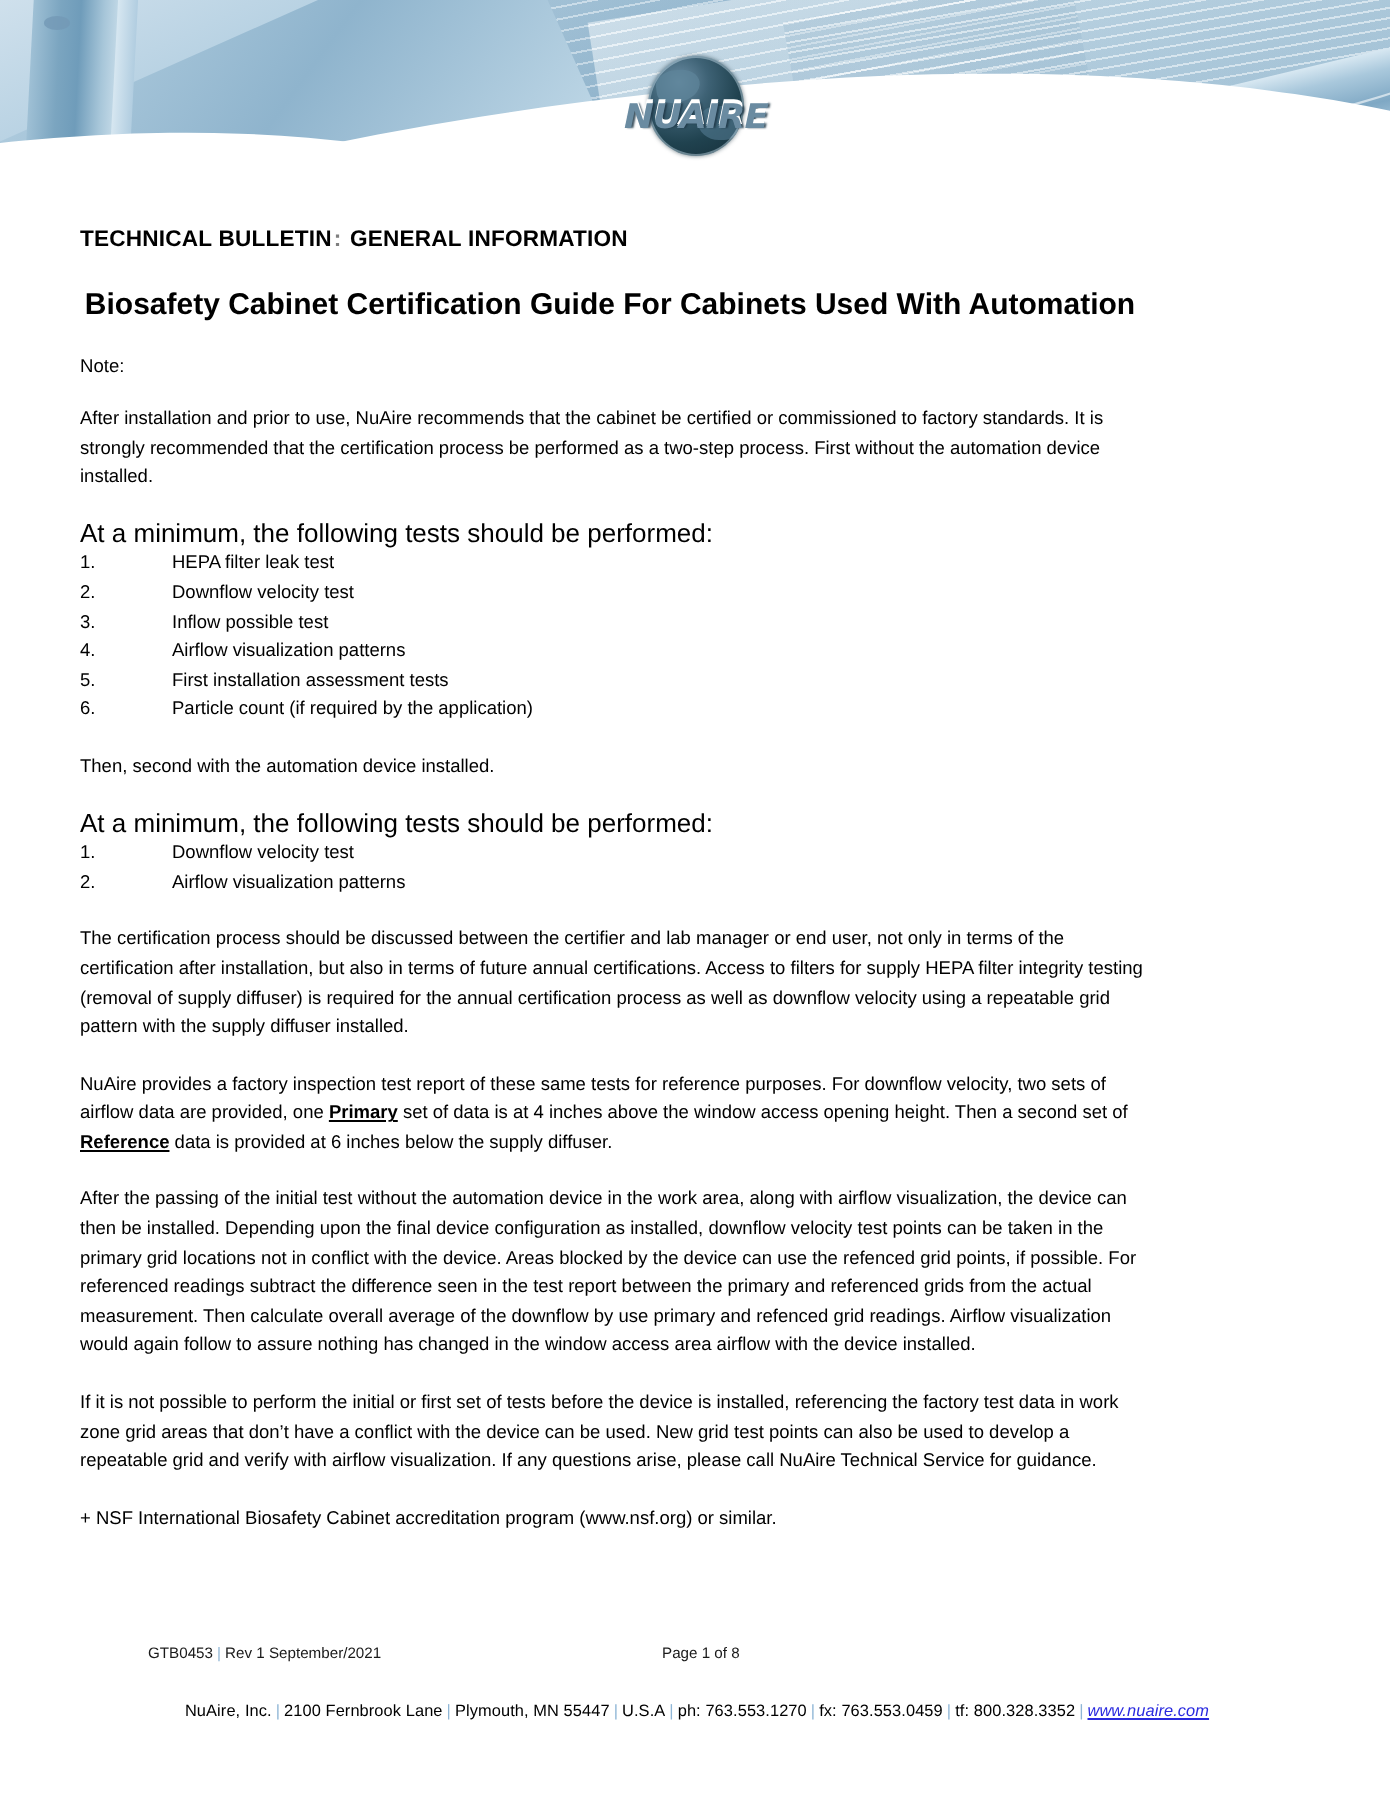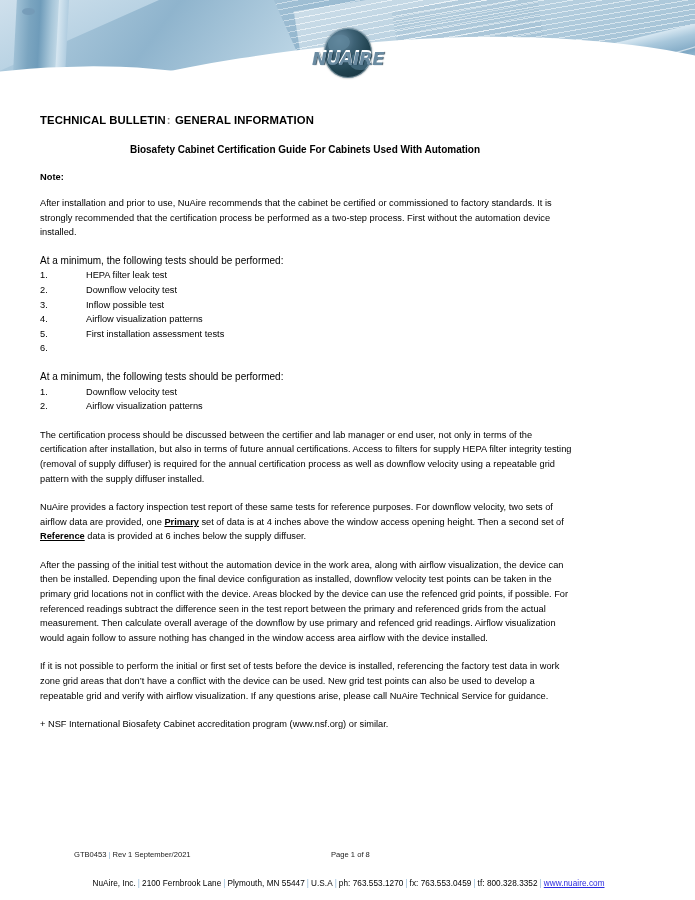--- a/index.html
+++ b/index.html
@@ -247,29 +247,29 @@
     white-space: nowrap;
   }
   .doc-title .sep {
     color: #7f7f7f;
     font-weight: bold;
     padding: 0 1px;
   }
 
   .subtitle {
     text-align: center;
-    font-size: 10px;
+    font-size: 15px;
     font-weight: bold;
     margin: 18px 0 0 0;
     padding-right: 6px;
   }
 
   .note-line {
     font-size: 9.3px;
-    font-weight: bold;
+    font-weight: normal;
     margin: 17px 0 0 0;
     display: flex;
     flex-direction: column;
   }
   .note-label { width: 44px; flex: none; }
 
   p.body {
     font-size: 9.25px;
     line-height: 14.6px;
     margin: 14px 0 0 0;
@@ -280,36 +280,35 @@
     margin: 0;
     padding: 0;
     list-style: none;
     font-size: 9.25px;
     line-height: 14.6px;
   }
   .list li { display: flex; }
   .list .num { width: 46px; flex: none; }
 
   .lead-in {
-    font-size: 10px;
+    font-size: 13px;
     line-height: 14.6px;
     margin: 14px 0 0 0;
   }
 
   u.bu { font-weight: bold; text-decoration: underline; }
 
   
   .footer {
     position: absolute;
     left: 0;
     top: 822px;
     width: 695px;
     padding: 0 38px 0 40px;
     box-sizing: border-box;
-    margin-top: 28px;
   }
   .footer-meta {
     position: relative;
     font-size: 7.6px;
     height: 14px;
     color: #1a1a1a;
   }
   .footer-docid {
     position: absolute;
     left: 34px; top: 0;
@@ -325,20 +324,21 @@
     margin-top: 15px;
     text-align: center;
     font-size: 8.2px;
     white-space: nowrap;
     letter-spacing: .05px;
   }
   .footer-address .bar { color: #8fb6d6; padding: 0 2px; }
   .footer-address .url {
     color: #2a2adf;
     text-decoration: underline;
+    font-style: italic;
   }
 </style>
 </head>
 <body>
 
 <div class="banner">
   <div class="banner-photo">
     <div class="plate-a"></div>
     <div class="ribs"></div>
     <div class="ribs2"></div>
@@ -398,23 +398,25 @@
     <li>
         <span class="num">4.</span>
         <span>Airflow visualization patterns</span>
       </li>
     <li>
         <span class="num">5.</span>
         <span>First installation assessment tests</span>
       </li>
     <li>
         <span class="num">6.</span>
+        <span>Particle count (if required by the application)</span>
       </li>
   </ul>
 
+  <p class="body">Then, second with the automation device installed.</p>
 
   <p class="lead-in">At a minimum, the following tests should be performed:</p>
   <ul class="list">
     <li>
         <span class="num">1.</span>
         <span>Downflow velocity test</span>
       </li>
     <li>
         <span class="num">2.</span>
         <span>Airflow visualization patterns</span>

